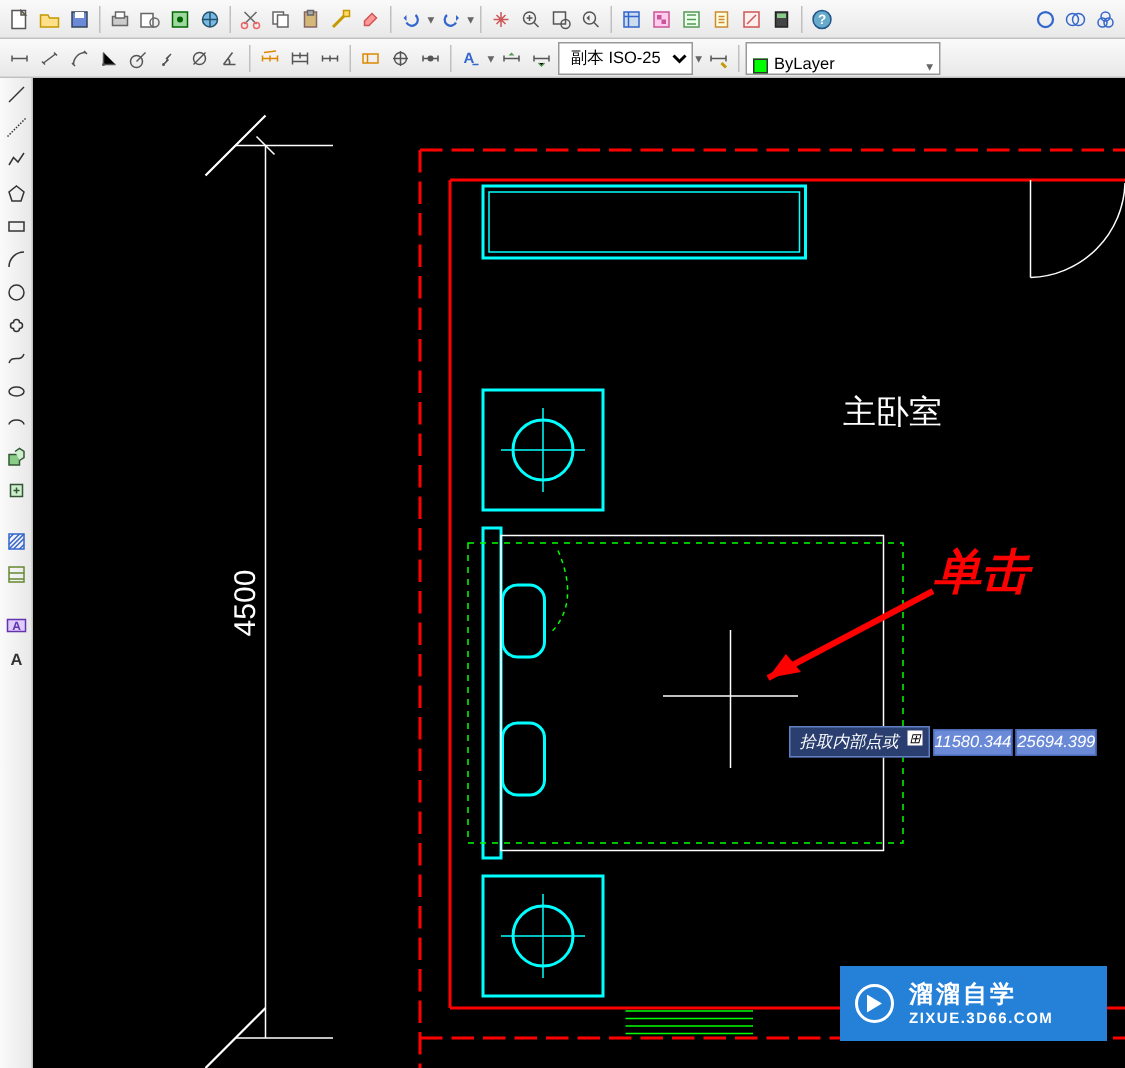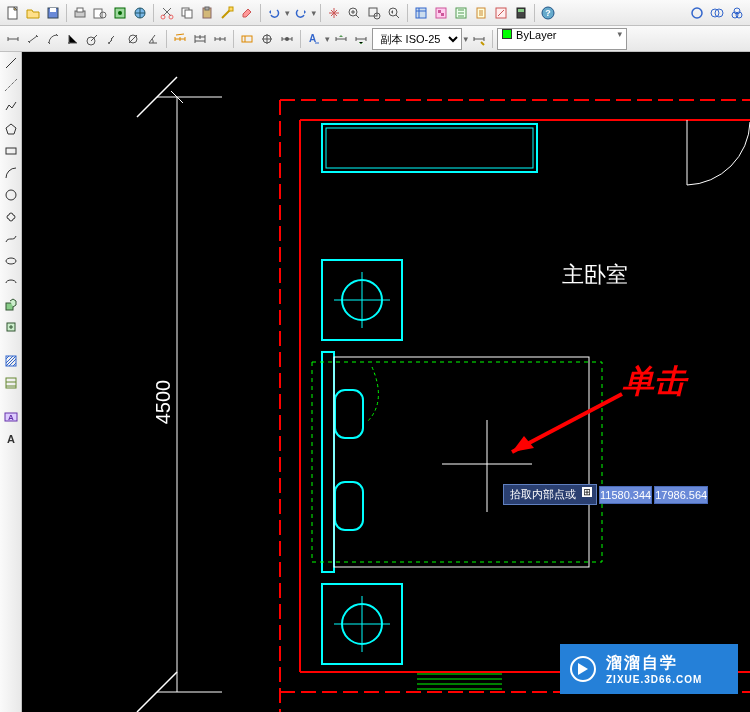--- a/index.html
+++ b/index.html
@@ -36,21 +36,21 @@
       margin: 0 2px;
     }
     .toolbar-select {
       font-size: 11px;
       height: 22px;
       border: 1px solid #999;
       background: #fff;
       padding: 0 4px;
     }
     .style-select { width: 90px; }
-    .layer-select { width: 130px; display: flex; align-items: flex-start; gap: 4px; padding-left: 4px; }
+    .layer-select { width: 130px; display: flex; align-items: flex-end; gap: 4px; padding-left: 4px; }
     .layer-color { width: 10px; height: 10px; background: #0f0; border: 1px solid #333; }
     .sidebar {
       position: absolute;
       left: 0;
       top: 52px;
       width: 22px;
       background: linear-gradient(to right, #fafafa, #e8e8e8);
       border-right: 1px solid #c0c0c0;
       display: flex;
       flex-direction: column;
@@ -604,24 +604,24 @@
     </g>
 
     <g>
       <path d="M600 342 L490 400" stroke="#ff0000" stroke-width="4"></path>
       <path d="M490 400 l22 -4 l-10 -12 z" fill="#ff0000"></path>
     </g>
   </svg>
 
   <div class="annotation" style="left:600px; top:308px;">单击</div>
 
-  <div class="prompt-box" style="left:481px; top:432px;">
+  <div class="prompt-box" style="left:504px; top:432px;font-style:italic;">
     <div class="prompt-label">拾取内部点或</div>
     <div class="coord-box">11580.344</div>
-    <div class="coord-box">17986.564</div>
+    <div class="coord-box">25694.399</div>
   </div>
 
   <div class="watermark">
     <div class="wm-play">
       <svg width="10" height="12" viewBox="0 0 10 12">
           <path d="M0 0v12l10-6z" fill="#fff"></path>
         </svg>
     </div>
     <div class="wm-text">
       <div class="wm-cn">溜溜自学</div>

